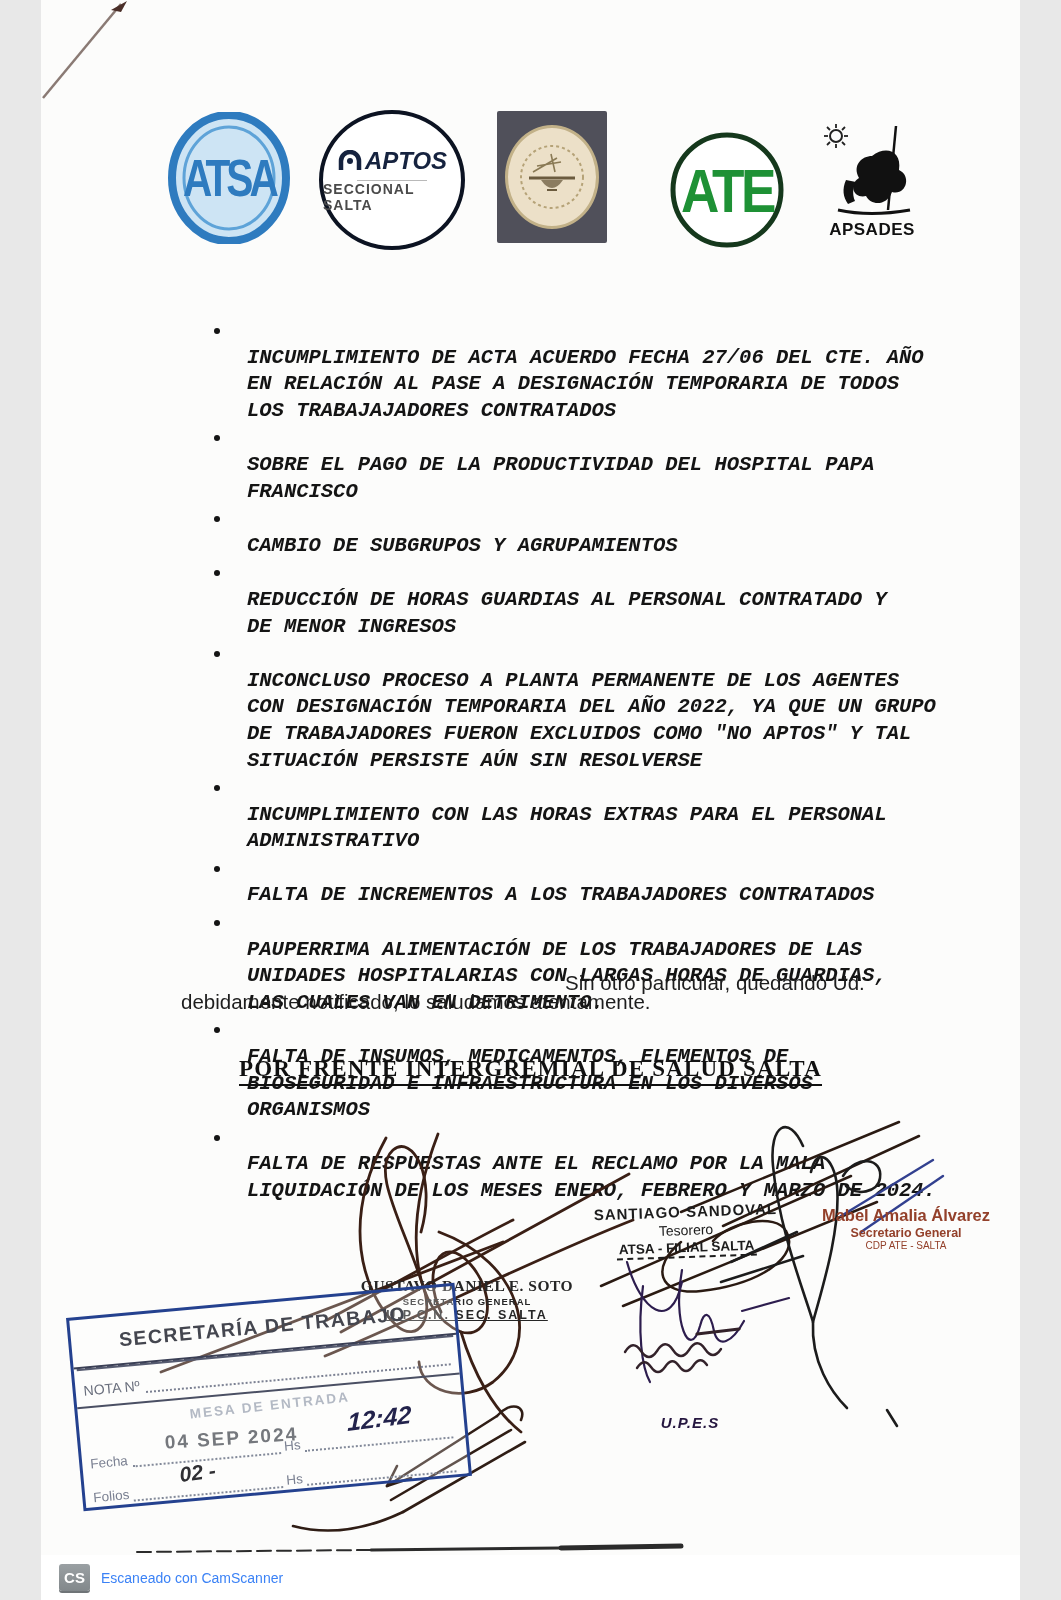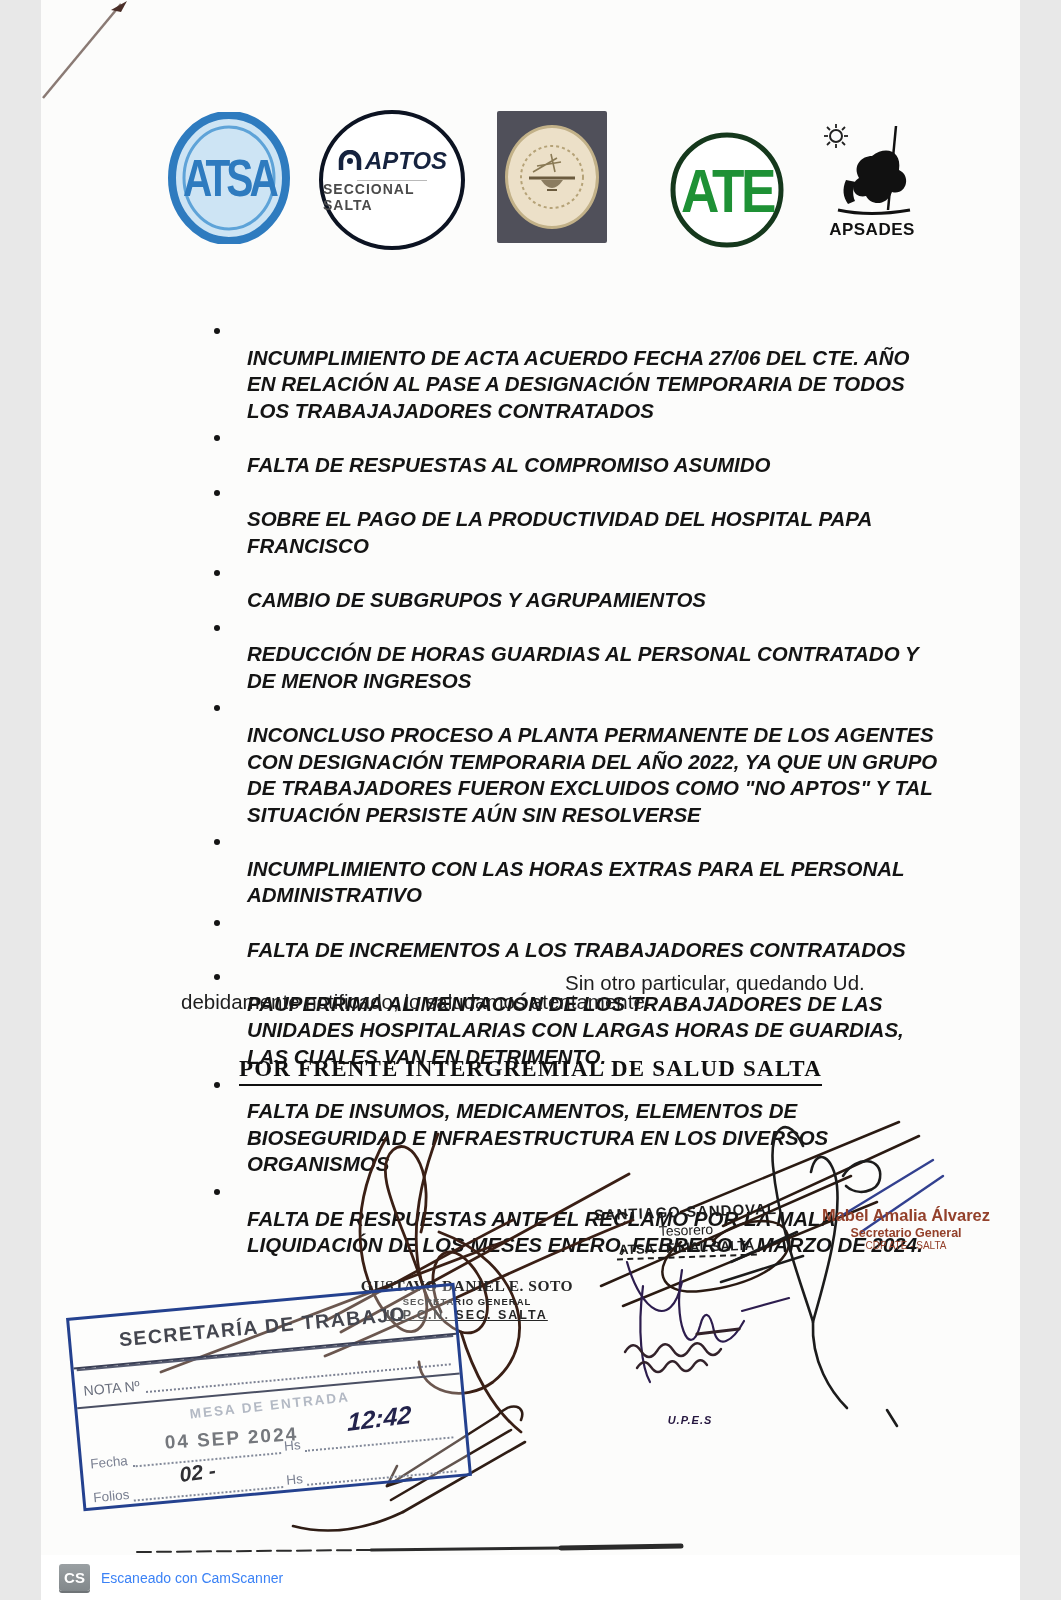--- a/index.html
+++ b/index.html
@@ -28,21 +28,21 @@
   }
   .seal-circle{
     width:94px;height:104px;border-radius:50%;background:#ece0c8;
     border:3px solid #c3b astiker;border:3px solid #c2b188;box-sizing:border-box;
     display:flex;align-items:center;justify-content:center;
   }
   .logo-ate{left:628px;top:132px;width:116px;height:116px;}
   .logo-apsades{left:768px;top:120px;width:126px;height:132px;display:flex;flex-direction:column;align-items:center;}
   .apsades-label{font-weight:800;font-size:17px;letter-spacing:.5px;color:#111;margin-top:2px;}
   
-  .bullets{position:absolute;left:168px;top:318px;width:790px;}
+  .bullets{position:absolute;left:168px;top:318px;width:790px;font-family:Liberation Mono, monospace;}
   .bullet-item{
     position:relative;padding-left:38px;margin-bottom:1px;
     font-weight:700;font-style:italic;font-size:20.5px;line-height:26.6px;
     color:#141414;white-space:pre-line;
   }
   .bullet-dot{
     position:absolute;left:5px;top:10px;width:6px;height:6px;border-radius:50%;background:#141414;
   }
   
   .closing-1{position:absolute;left:524px;top:963px;font-size:20.5px;color:#1d1d1d;margin-top:8px;}
@@ -62,21 +62,21 @@
   .sig-sandoval .o{font-weight:800;font-size:13.5px;margin-top:2px;border-bottom:2px dashed #1c1c1c;display:inline-block;padding:0 2px 1px;}
   .sig-alvarez{left:752px;top:1206px;width:226px;}
   .sig-alvarez .n{font-weight:700;font-size:16.5px;}
   .sig-alvarez .t{font-weight:700;font-size:12.5px;margin-top:1px;}
   .sig-alvarez .o{font-weight:400;font-size:10px;}
   .sig-soto{left:308px;top:1277px;width:236px;color:#262626;}
   .sig-soto .n{font-family:"Liberation Serif",serif;font-weight:700;font-size:15.5px;letter-spacing:.5px;}
   .sig-soto .t{font-size:9.5px;font-weight:600;letter-spacing:1px;margin-top:1px;}
   .sig-soto .o{font-size:12.5px;font-weight:700;letter-spacing:2px;margin-top:1px;text-decoration:underline;}
   .sig-upes{left:584px;top:1414px;width:130px;color:#25163f;}
-  .sig-upes .o{font-weight:800;font-style:italic;font-size:11px;letter-spacing:1px;}
+  .sig-upes .o{font-weight:800;font-style:italic;font-size:15px;letter-spacing:1px;}
   
   .stamp{
     position:absolute;left:25px;top:1318px;width:390px;height:194px;
     transform:rotate(-5.2deg);transform-origin:0 0;
     border:3px solid #24418f;box-sizing:border-box;background:rgba(255,255,255,.25);
   }
   .stamp-title{
     height:47px;display:flex;align-items:center;justify-content:center;
     font-size:19.5px;letter-spacing:1.5px;color:#44464f;font-weight:600;
     border-bottom:2px solid #3a3f55;box-shadow:0 5px 0 -3px #565b70;
@@ -190,23 +190,20 @@
       <path d="M22,90 q32,7 72,0" fill="none" stroke="#111" stroke-width="3"></path>
     </svg>
     <div class="apsades-label">APSADES</div>
   </div>
 
   <div class="bullets">
       <div class="bullet-item">
       <span class="bullet-dot"></span><span>INCUMPLIMIENTO DE ACTA ACUERDO FECHA 27/06 DEL CTE. AÑO
 EN RELACIÓN AL PASE A DESIGNACIÓN TEMPORARIA DE TODOS
 LOS TRABAJAJADORES CONTRATADOS</span>
-    </div>
-      <div class="bullet-item">
-      <span class="bullet-dot"></span><span>FALTA DE RESPUESTAS AL COMPROMISO ASUMIDO</span>
     </div>
       <div class="bullet-item">
       <span class="bullet-dot"></span><span>SOBRE EL PAGO DE LA PRODUCTIVIDAD DEL HOSPITAL PAPA
 FRANCISCO</span>
     </div>
       <div class="bullet-item">
       <span class="bullet-dot"></span><span>CAMBIO DE SUBGRUPOS Y AGRUPAMIENTOS</span>
     </div>
       <div class="bullet-item">
       <span class="bullet-dot"></span><span>REDUCCIÓN DE HORAS GUARDIAS AL PERSONAL CONTRATADO Y

